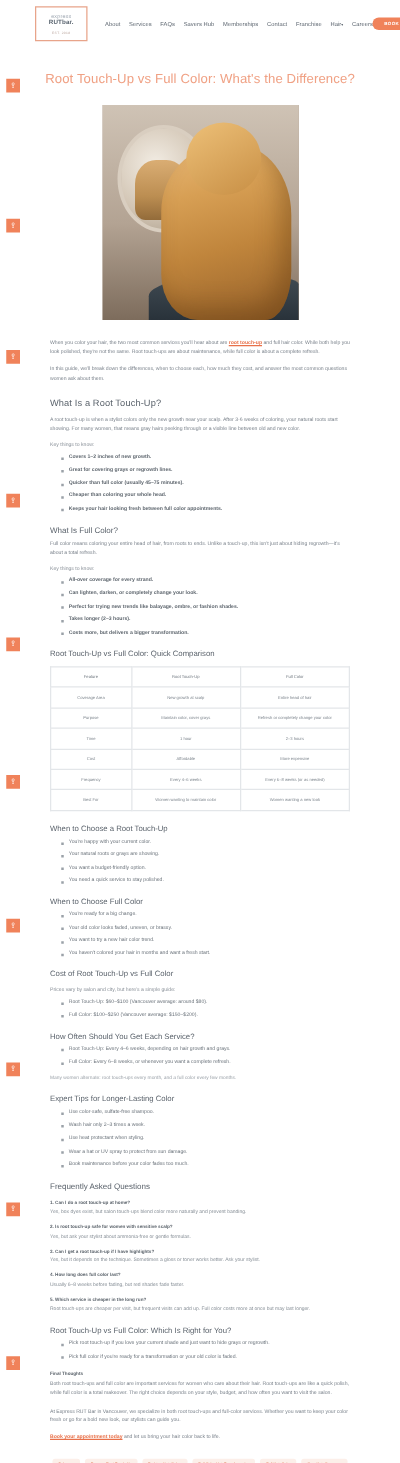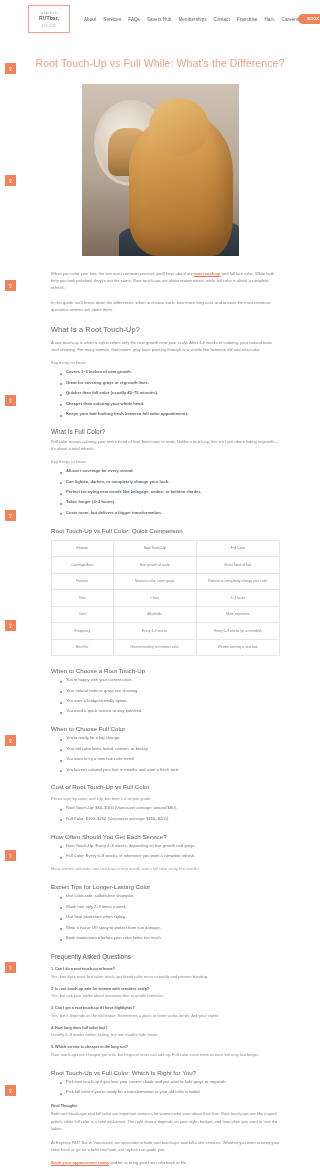--- a/index.html
+++ b/index.html
@@ -95,21 +95,21 @@
     background: linear-gradient(150deg,#f0c display,#e3b26a 0%,#c88f45 100%);
     background: linear-gradient(150deg,#edc078 0%,#c88f45 100%);
   }
   .hero .shoulder {
     position:absolute; right:0; bottom:0; width:120px; height:34px;
     background: linear-gradient(180deg,#3f4a52 0%,#29323a 100%);
     border-radius: 44% 16% 0 0;
   }
 
   
-  .content { padding: 0 40px; margin-left: 11px; }
+  .content { padding: 0 40px; }
   .para {
     font-size: 4.1px; line-height: 1.75; color: #7b838c;
     margin-bottom: 7px; text-align: left;
   }
   .para .lnk { color: #e8714a; font-weight: bold; }
   .h2 {
     font-size: 7.4px; color: #5a626b; font-weight: normal;
     margin: 12px 0 5px; letter-spacing: .1px;
   }
   .h3 {
@@ -197,21 +197,21 @@
 <div class="side-marker" style="top:175px"></div>
 <div class="side-marker" style="top:280px"></div>
 <div class="side-marker" style="top:395px"></div>
 <div class="side-marker" style="top:510px"></div>
 <div class="side-marker" style="top:620px"></div>
 <div class="side-marker" style="top:735px"></div>
 <div class="side-marker" style="top:850px"></div>
 <div class="side-marker" style="top:962px"></div>
 <div class="side-marker" style="top:1085px"></div>
 
-<h1 class="page-title">Root Touch-Up vs Full While: What's the Difference?</h1>
+<h1 class="page-title">Root Touch-Up vs Full Color: What's the Difference?</h1>
 
 <div class="hero">
   <div class="wall"></div>
   <div class="mirror"></div>
   <div class="mirror-person"></div>
   <div class="shoulder"></div>
   <div class="hair"></div>
   <div class="hair2"></div>
 </div>
 

